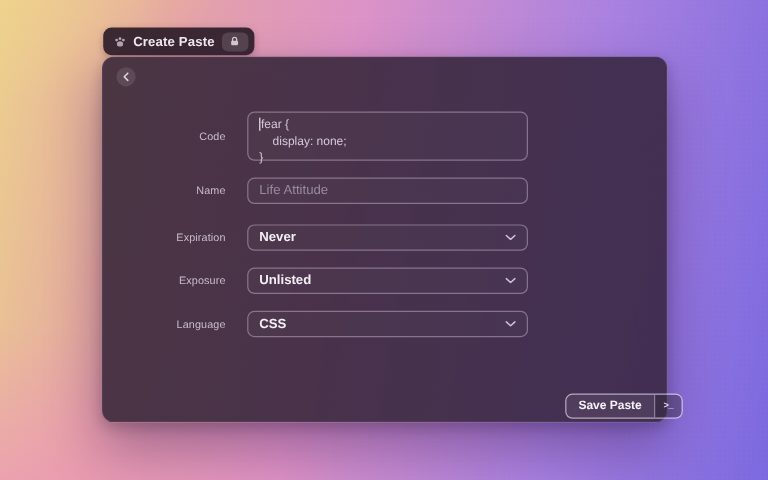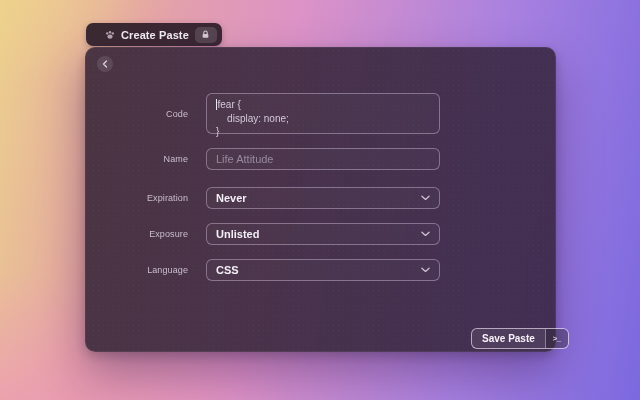--- a/index.html
+++ b/index.html
@@ -17,21 +17,21 @@
       linear-gradient(100deg,#ecd08d 0%,#e4a3a4 20%,#dd93c6 42%,#a981e0 72%,#7b69df 100%);
   }
   .desktop::after{ 
     content:"";position:absolute;inset:0;pointer-events:none;
     background-image:radial-gradient(rgba(255,255,255,.05) .5px,transparent .6px);
     background-size:4px 4px;
   }
   
   .tab{
     position:absolute;left:86px;top:23px;height:23px;
-    display:flex;align-items:center;gap:6px;padding:0 5px 0 19px;
+    display:flex;align-items:center;gap:6px;padding:0 5px 0 9px;
     background:rgba(44,29,41,.92);border-radius:7px;
     box-shadow:0 2px 6px rgba(40,10,50,.25);
   }
   .tab-title{color:#f3eef4;font-size:11px;font-weight:700;letter-spacing:.1px;white-space:nowrap;}
   .lock-badge{
     display:flex;align-items:center;justify-content:center;
     width:22px;height:16px;border-radius:5px;background:rgba(255,255,255,.14);
   }
   
   .window{

